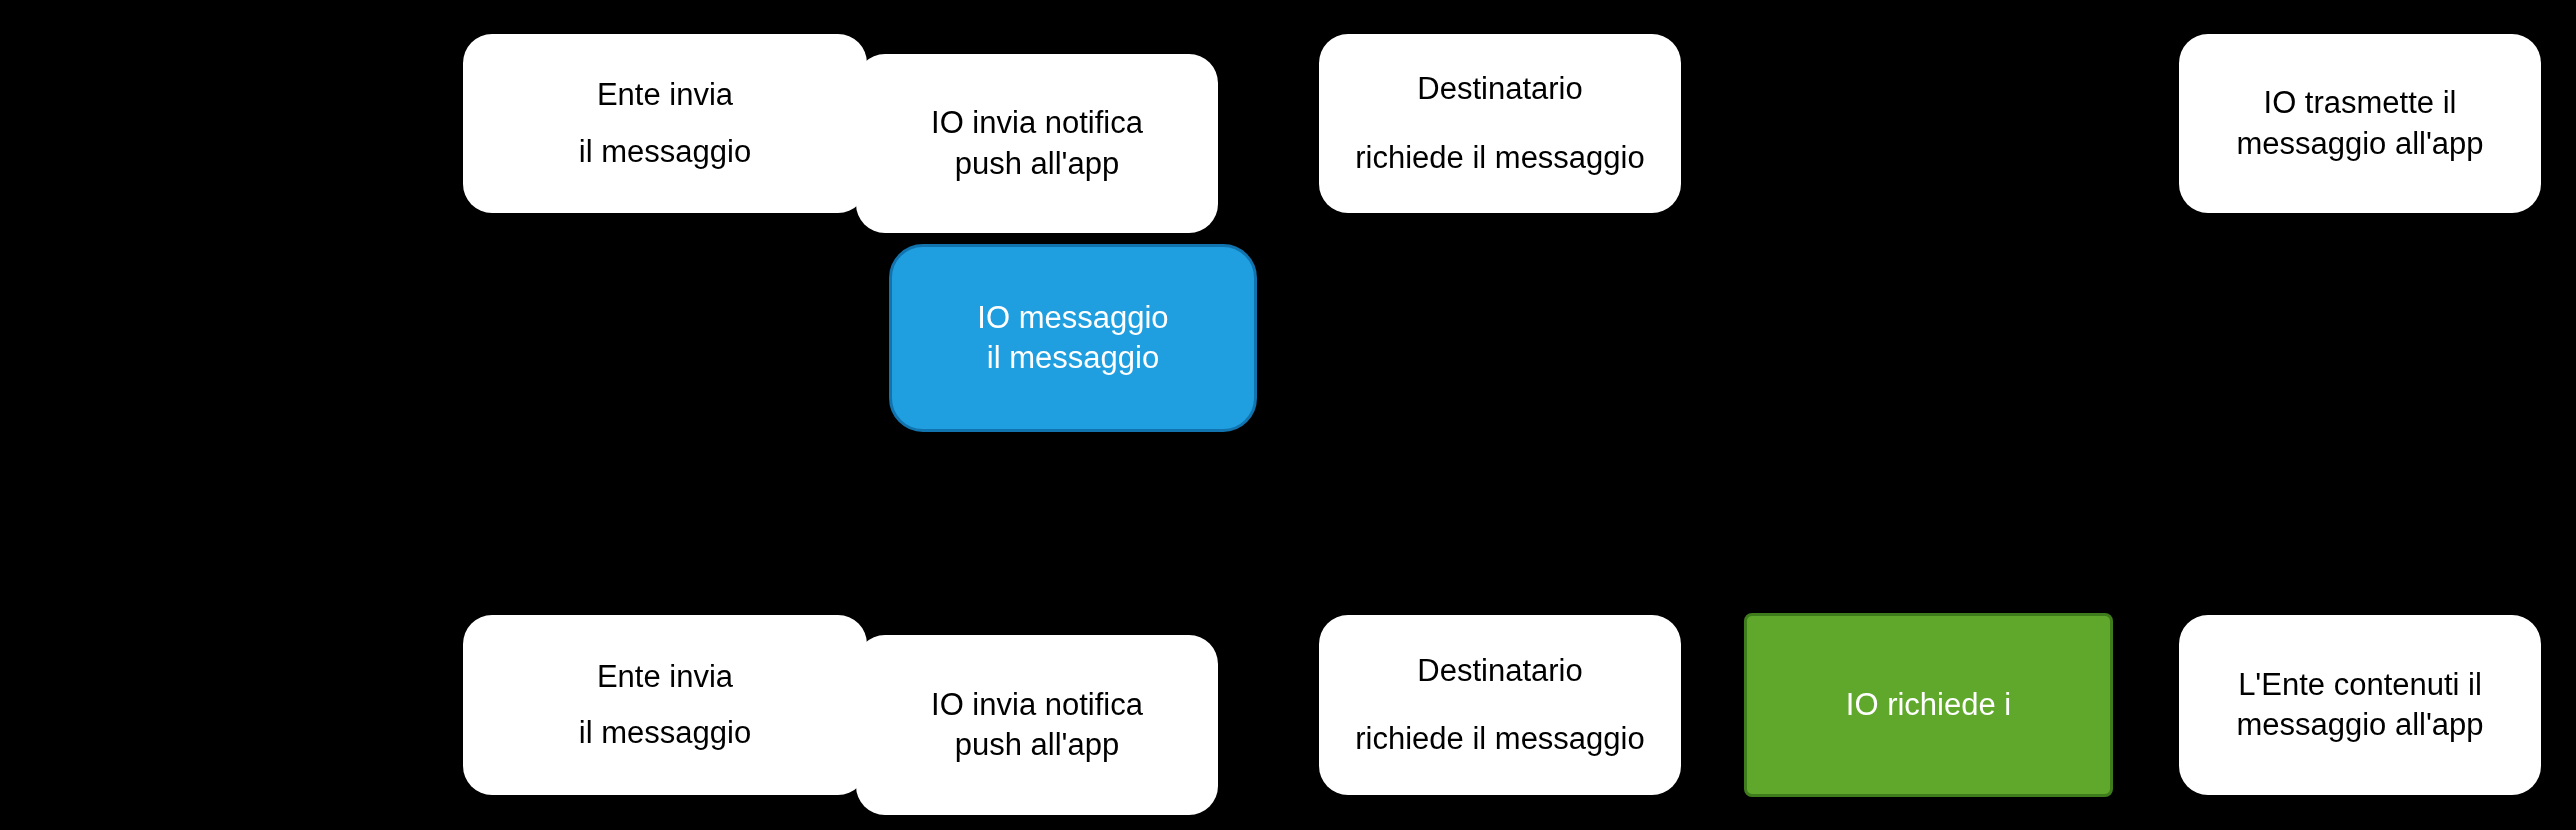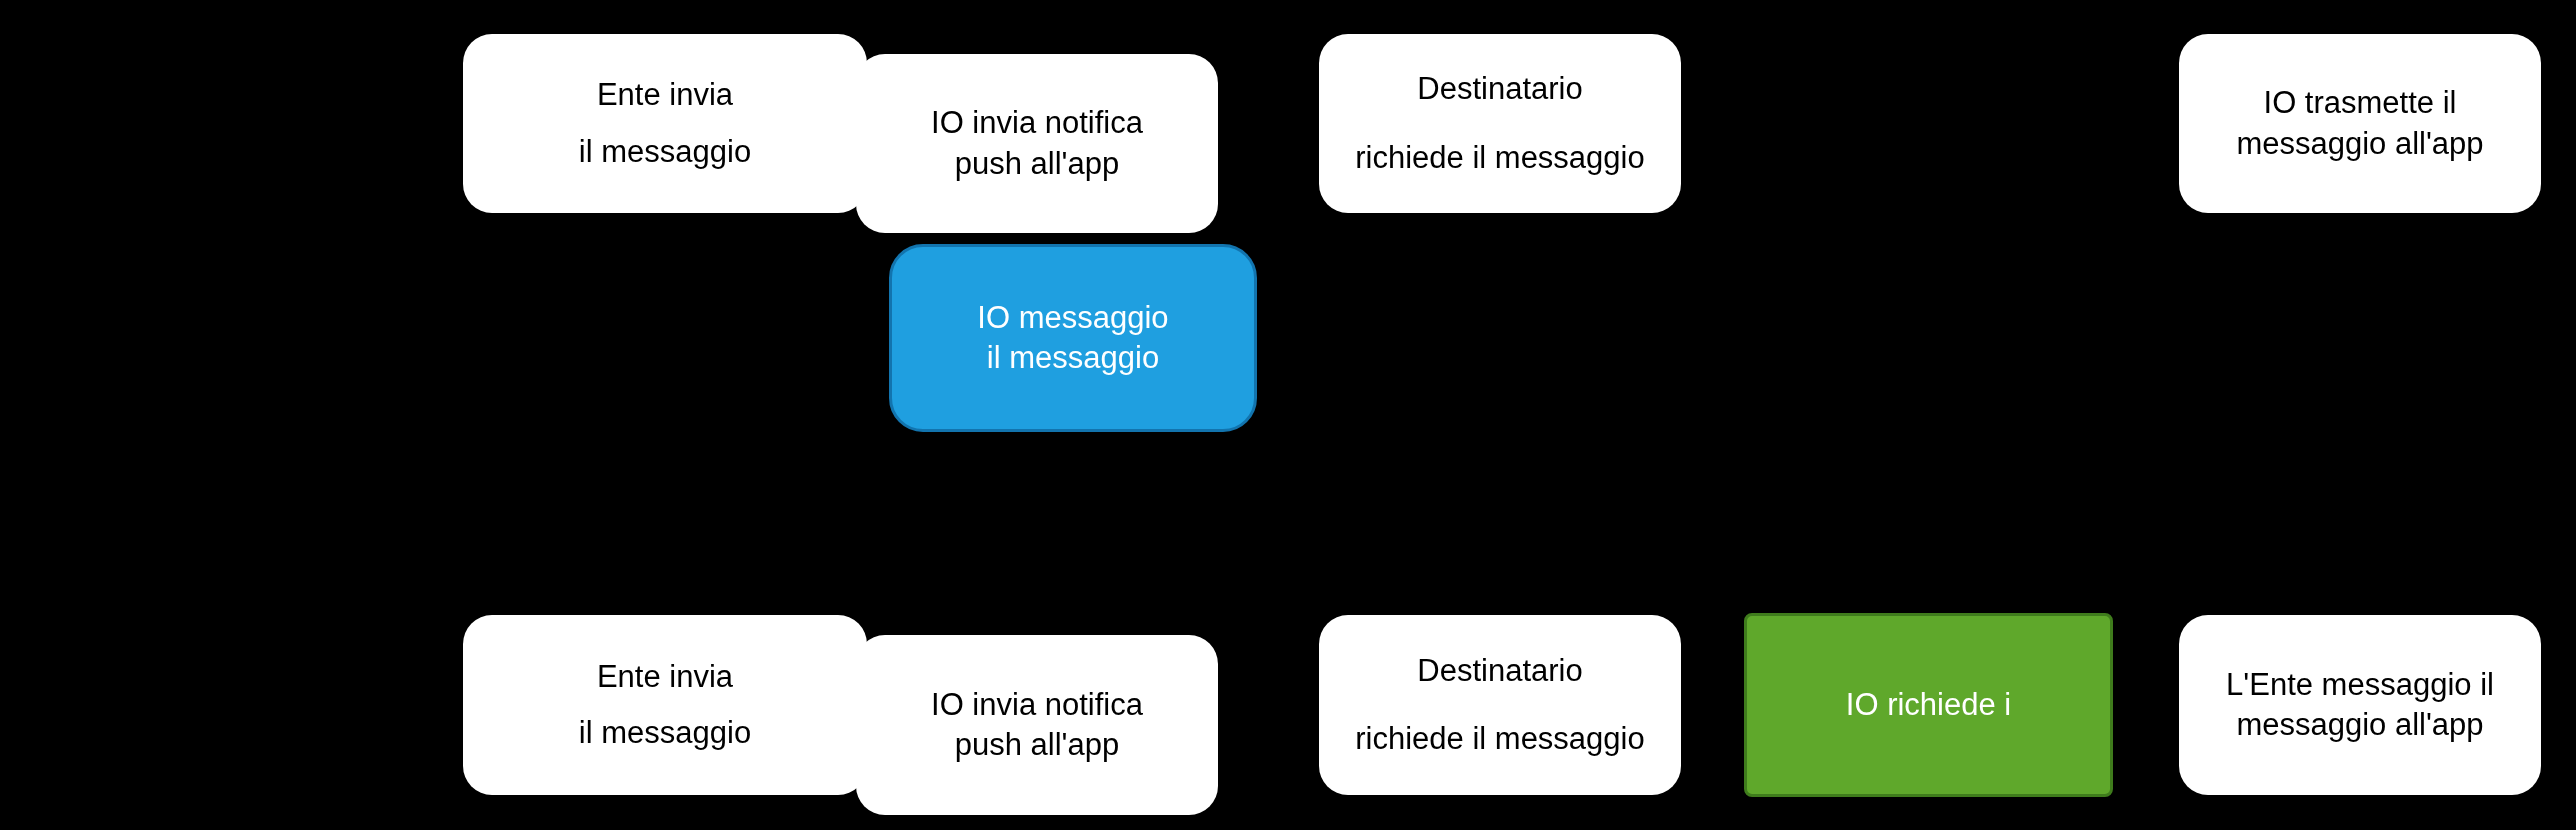--- a/index.html
+++ b/index.html
@@ -71,18 +71,18 @@
     <span>push all'app</span>
   </div>
   <div class="node node--white r2 c3">
     <span>Destinatario</span>
     <span>richiede il messaggio</span>
   </div>
   <div class="node node--green pos-green">
     <span>IO richiede i</span>
   </div>
   <div class="node node--white r2 c5">
-    <span>L'Ente messaggio il</span>
+    <span>L'Ente contenuti il</span>
     <span>messaggio all'app</span>
   </div>
 
 </div>
 
 
 </body></html>

